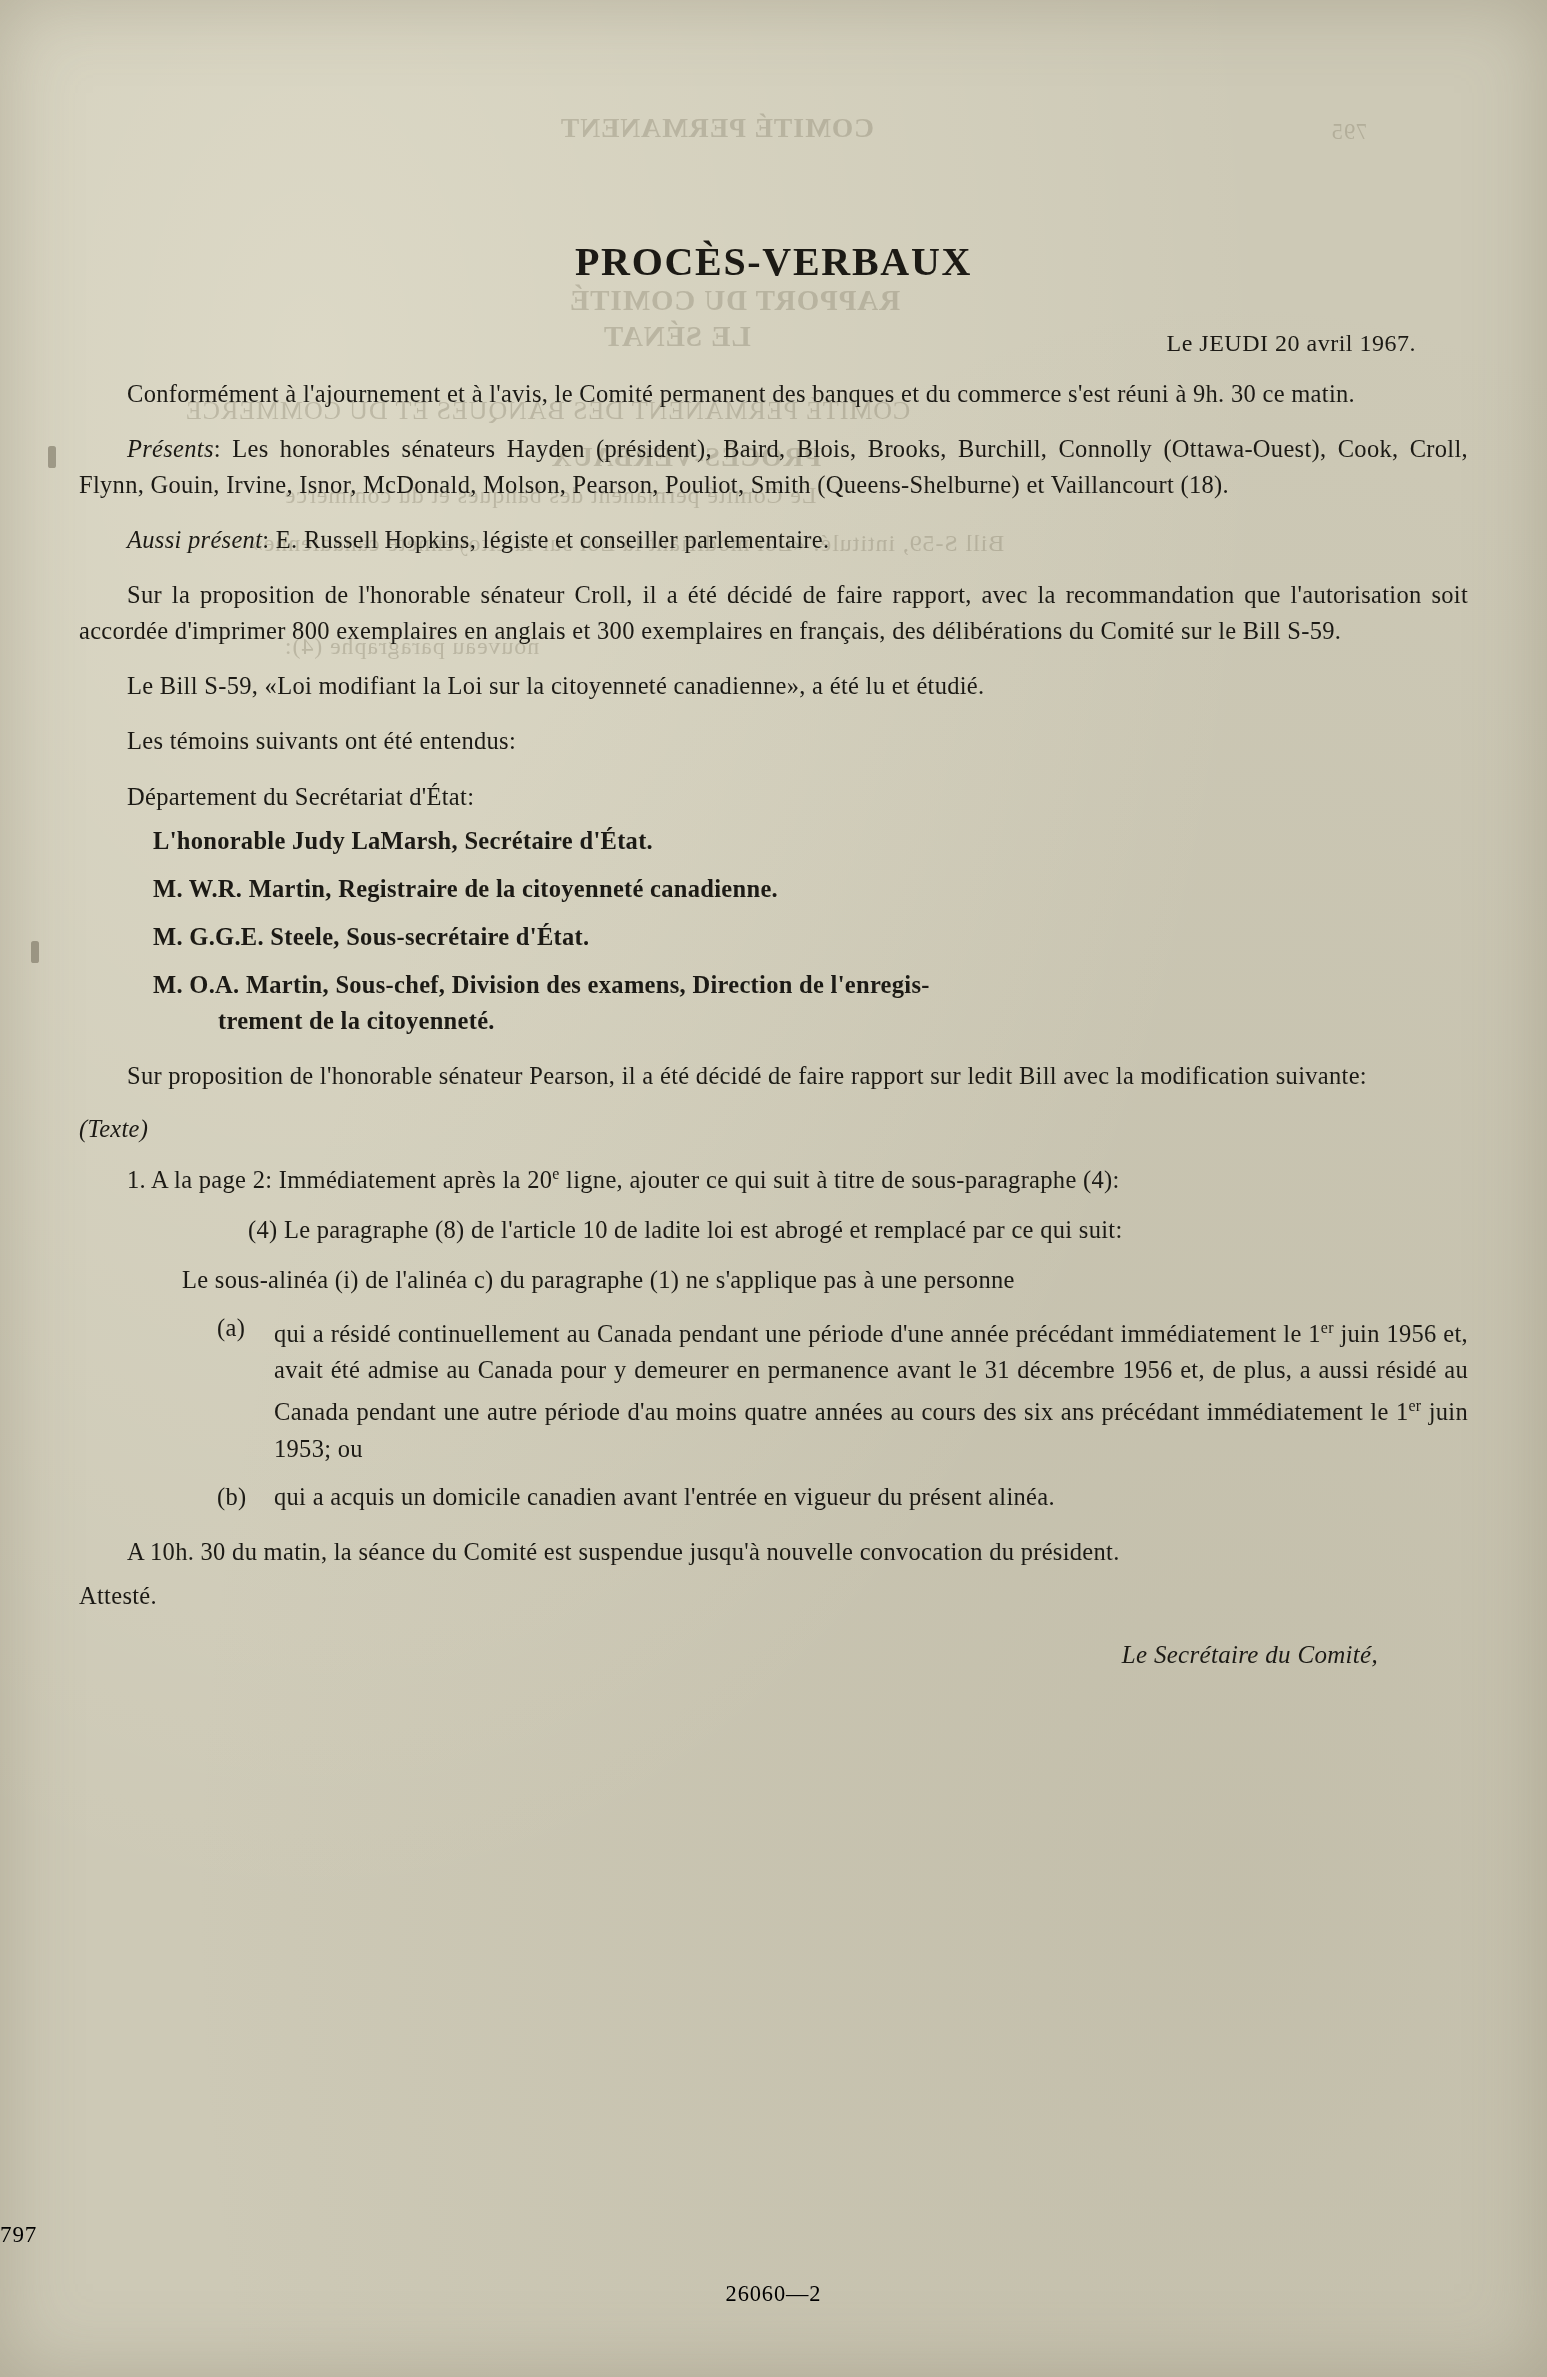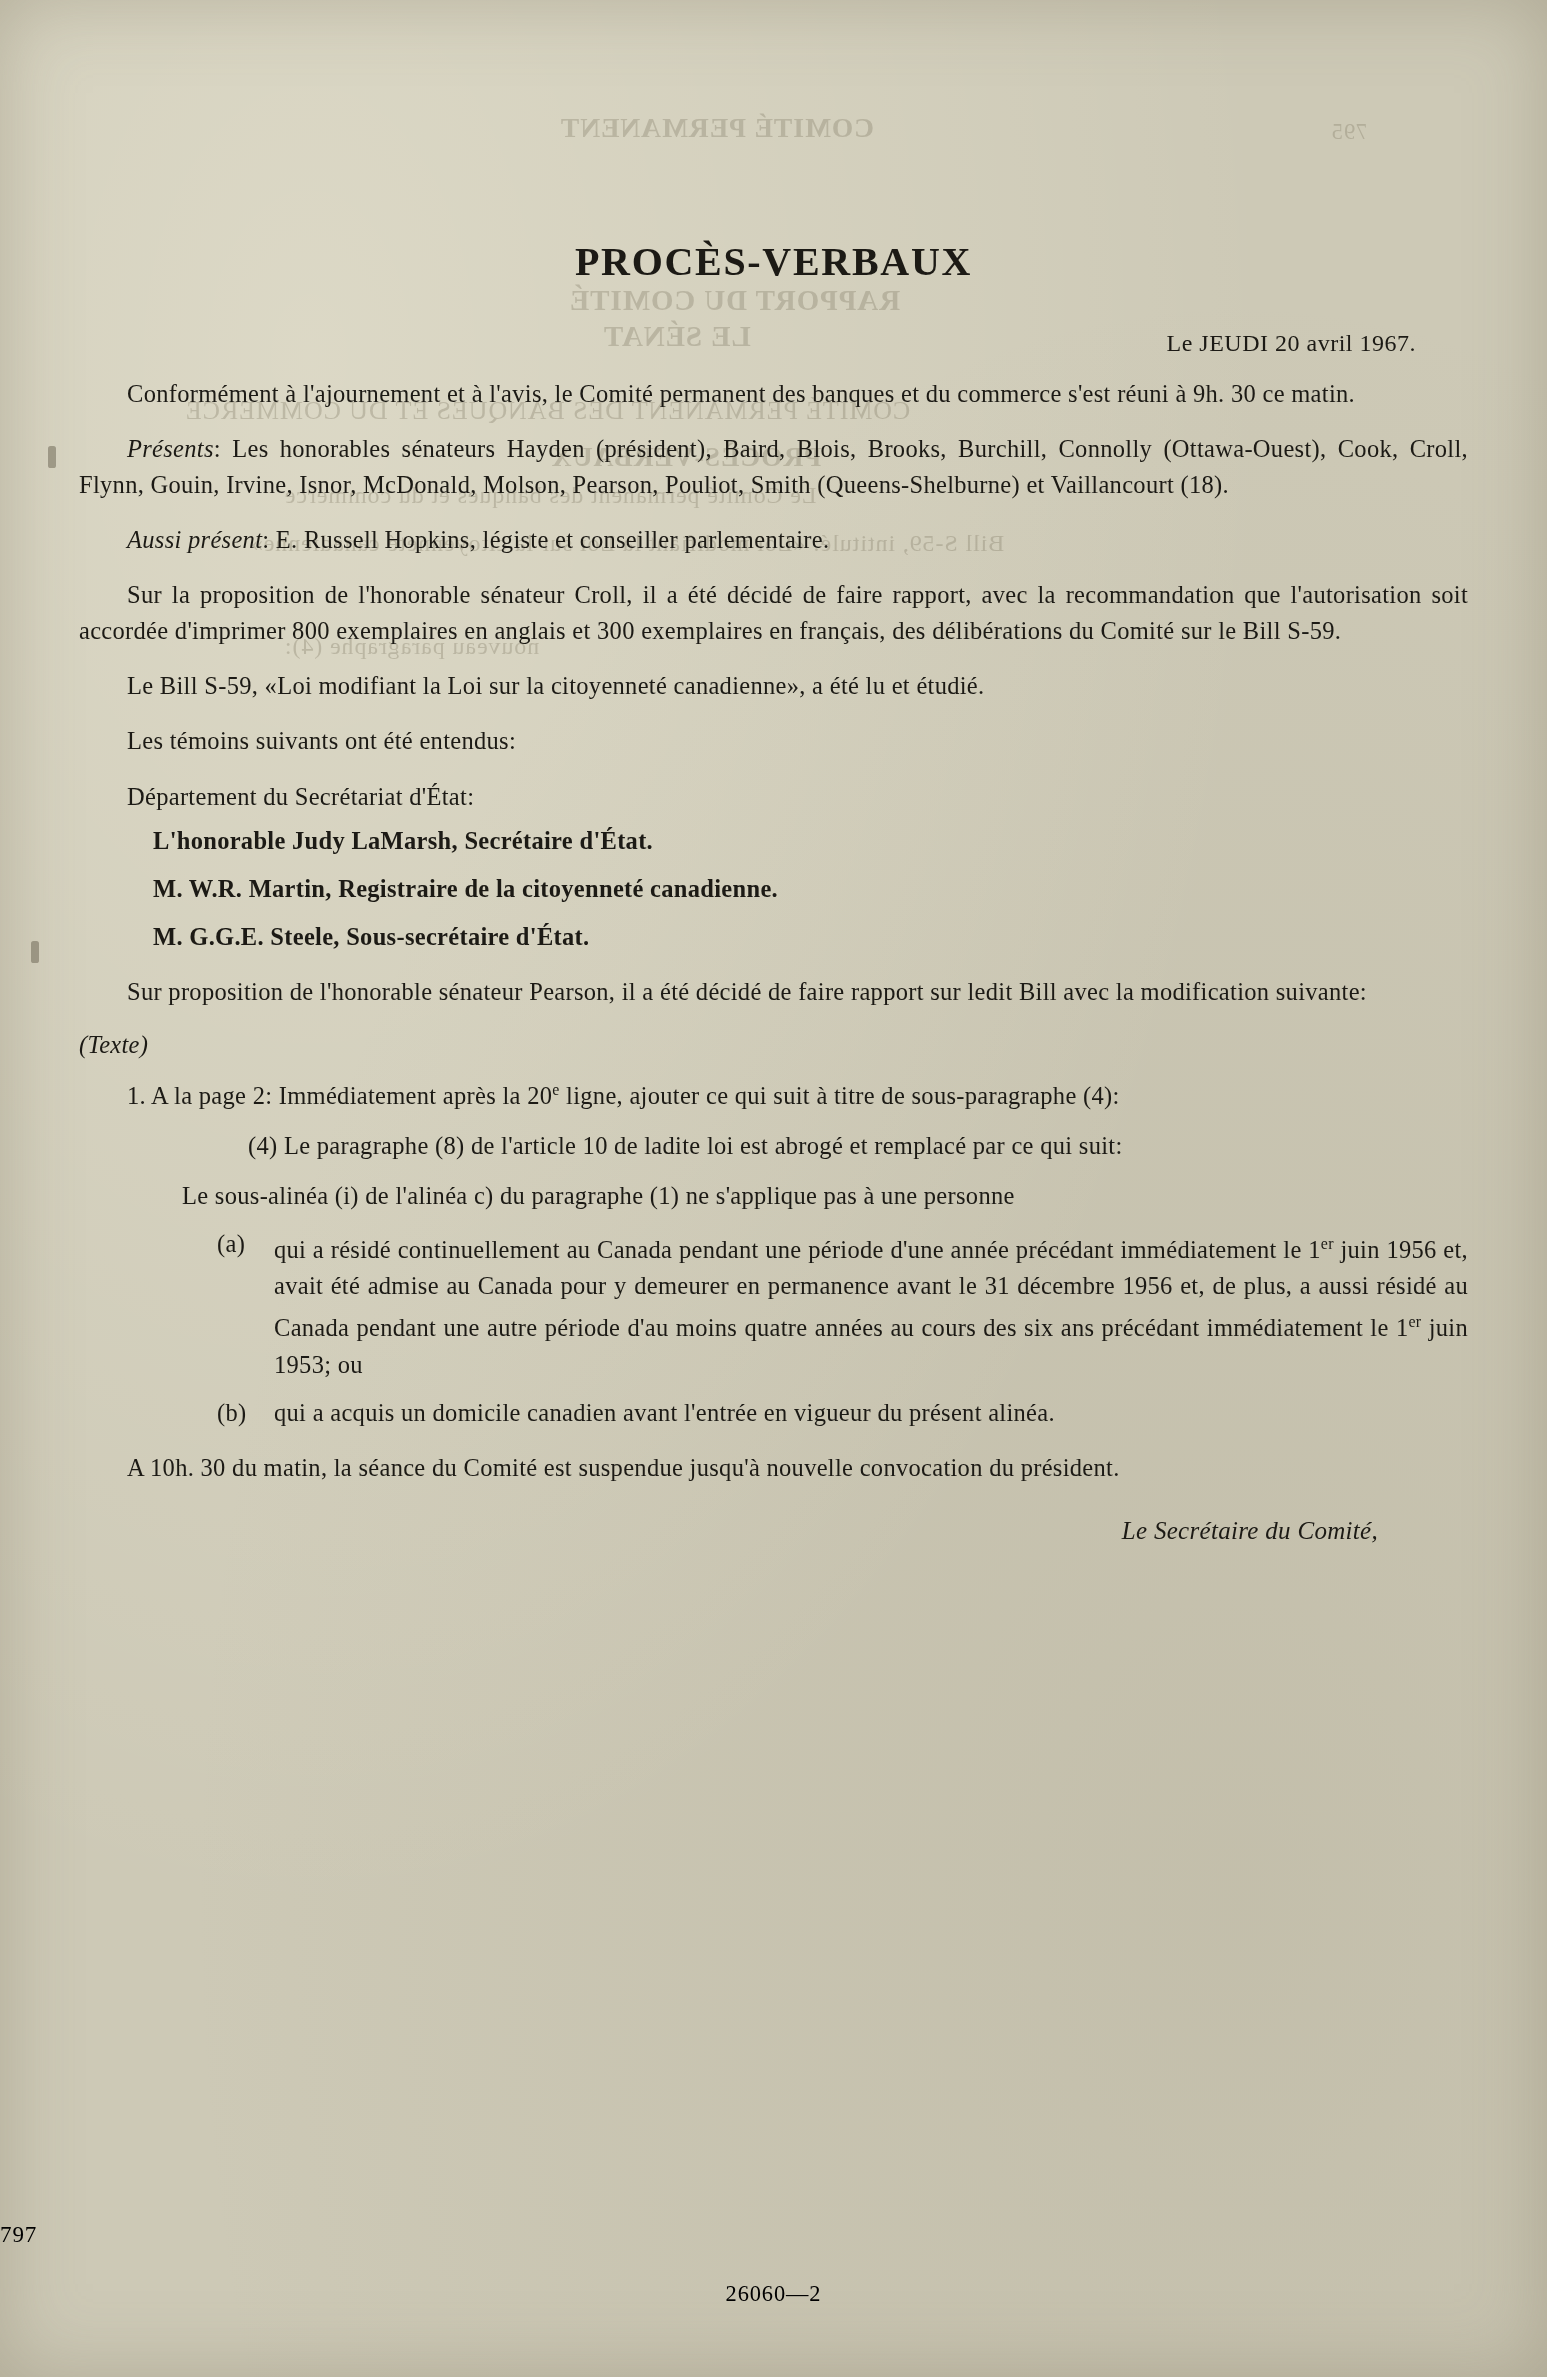--- a/index.html
+++ b/index.html
@@ -190,37 +190,39 @@
 
     <p class="para indent">Le Bill S-59, «Loi modifiant la Loi sur la citoyenneté canadienne», a été lu et étudié.</p>
 
     <p class="para indent">Les témoins suivants ont été entendus:</p>
 
     <div class="witness-head">Département du Secrétariat d'État:</div>
 
     <div class="witness">L'honorable Judy LaMarsh, Secrétaire d'État.</div>
     <div class="witness">M. W.R. Martin, Registraire de la citoyenneté canadienne.</div>
     <div class="witness">M. G.G.E. Steele, Sous-secrétaire d'État.</div>
+    <div class="witness"><span>M. O.A. Martin, Sous-chef, Division des examens, Direction de l'enregis-</span><span class="cont">trement de la citoyenneté.</span></div>
 
     <p class="para indent">Sur proposition de l'honorable sénateur Pearson, il a été décidé de faire rapport sur ledit Bill avec la modification suivante:</p>
 
     <div class="texte-label">(Texte)</div>
 
     <p class="amend ind1"><span>1. A la page 2: Immédiatement après la 20</span><sup>e</sup><span> ligne, ajouter ce qui suit à titre de sous-paragraphe (4):</span></p>
 
     <p class="amend ind2">(4) Le paragraphe (8) de l'article 10 de ladite loi est abrogé et remplacé par ce qui suit:</p>
 
     <p class="amend ind3">Le sous-alinéa (i) de l'alinéa c) du paragraphe (1) ne s'applique pas à une personne</p>
 
     <p class="sublist"><span class="marker">(a)</span><span>qui a résidé continuellement au Canada pendant une période d'une année précédant immédiatement le 1</span><sup>er</sup><span> juin 1956 et, avait été admise au Canada pour y demeurer en permanence avant le 31 décembre 1956 et, de plus, a aussi résidé au Canada pendant une autre période d'au moins quatre années au cours des six ans précédant immédiatement le 1</span><sup>er</sup><span> juin 1953; ou</span></p>
 
     <p class="sublist"><span class="marker">(b)</span><span>qui a acquis un domicile canadien avant l'entrée en vigueur du présent alinéa.</span></p>
 
     <p class="para indent">A 10h. 30 du matin, la séance du Comité est suspendue jusqu'à nouvelle convocation du président.</p>
 
+    <div class="attested">Attesté.</div>
 
     <div class="signature">
       <div class="sig-role">Le Secrétaire du Comité,</div>
     </div>
 
   </div>
 
   <div class="page-number">797</div>
   <div class="press-mark">26060—2</div>
 </div>

